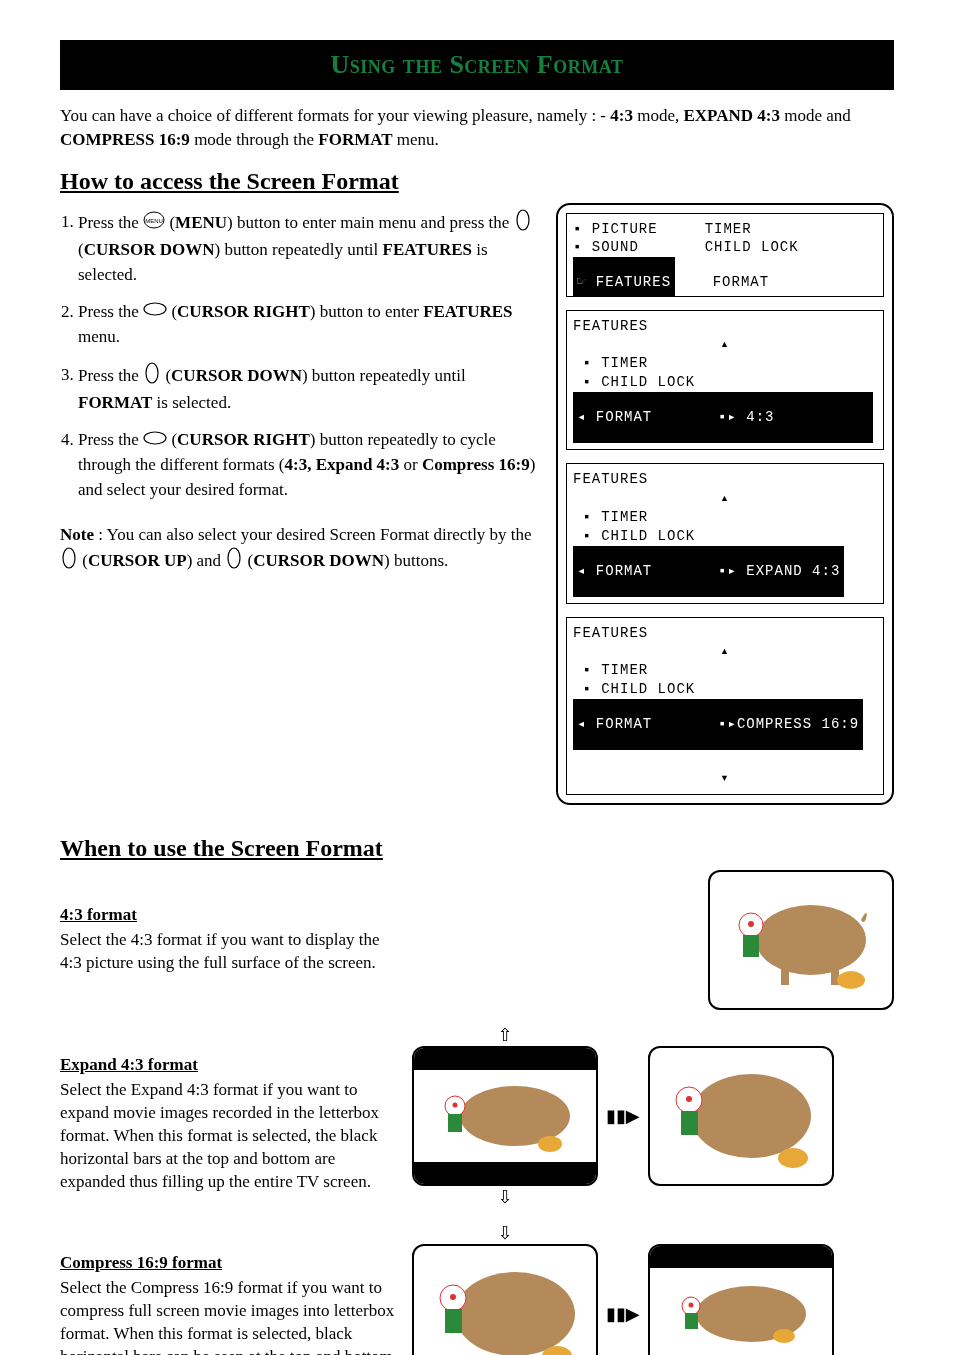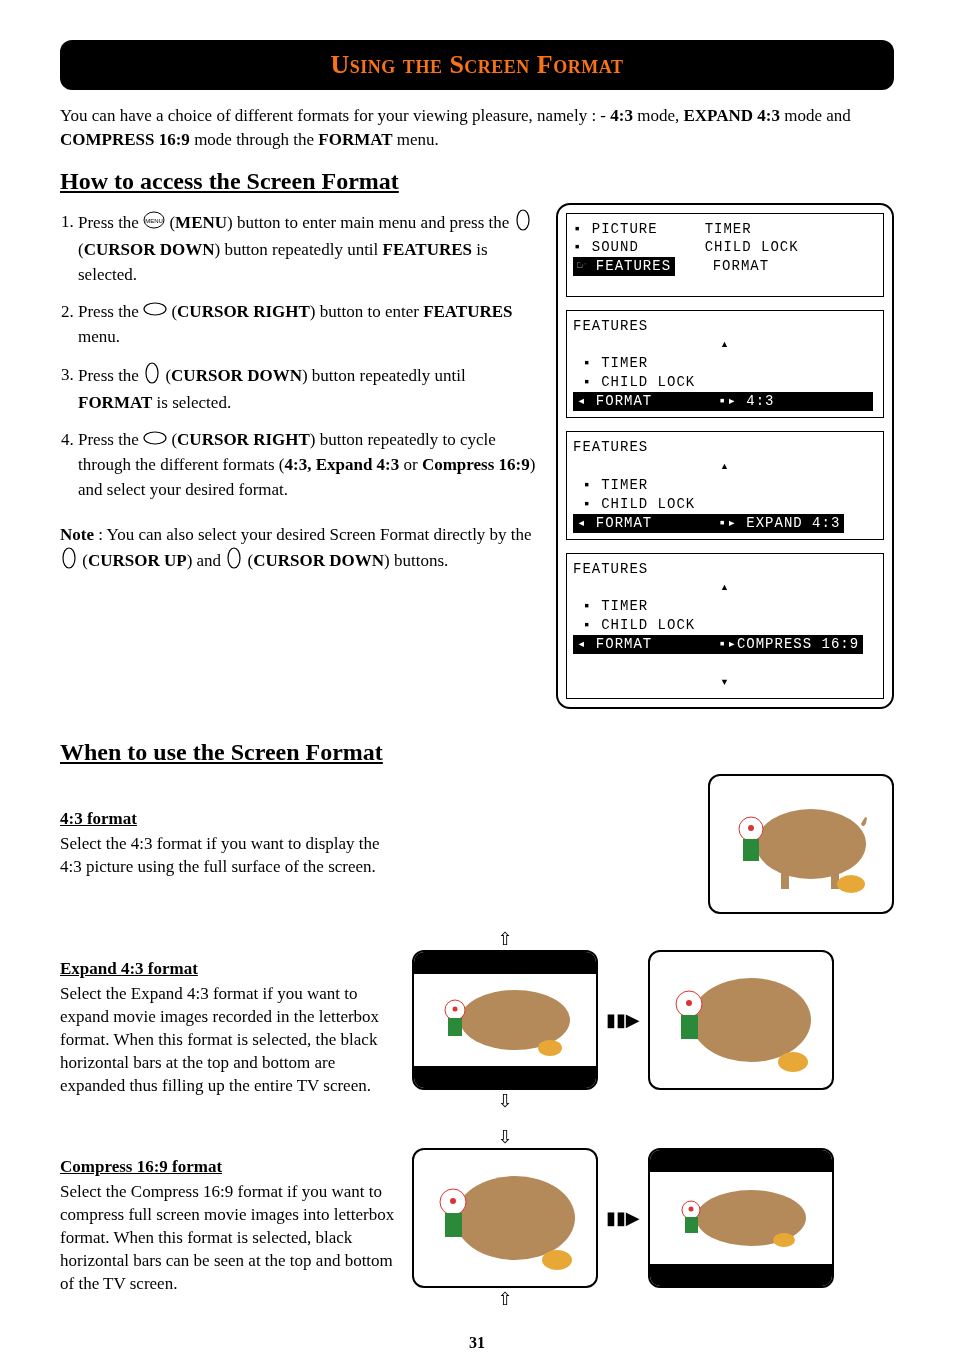--- a/index.html
+++ b/index.html
@@ -6,28 +6,27 @@
   body {
     font-family: "Times New Roman", Georgia, serif;
     margin: 0;
     padding: 40px 60px;
     width: 954px;
     background: #fff;
     color: #000;
   }
   .title-bar {
     background: #000;
-    color: #f97316;
+    color: #15803d;
     font-weight: bold;
     text-align: center;
     padding: 10px 0;
     font-size: 26px;
     letter-spacing: 0.5px;
     font-variant: small-caps;
-    border-radius: 12px;
   }
   .intro {
     margin: 14px 0 16px 0;
     font-size: 17px;
     line-height: 1.4;
   }
   .section-head {
     font-weight: bold;
     text-decoration: underline;
     font-size: 24px;
@@ -72,21 +71,21 @@
     line-height: 1.35;
     margin-bottom: 13px;
     position: relative;
     letter-spacing: 1px;
   }
   .osd-block:last-child { margin-bottom: 0; }
   .osd-hl {
     background: #000;
     color: #fff;
     display: inline-block;
-    padding: 0 4px;
+    padding: 16px 4px;
   }
   .osd-row { white-space: pre; }
   .osd-clip { overflow: hidden; }
   .format-sub {
     font-weight: bold;
     font-size: 17px;
     margin: 18px 0 4px 0;
     text-decoration: underline;
   }
   .format-desc {

